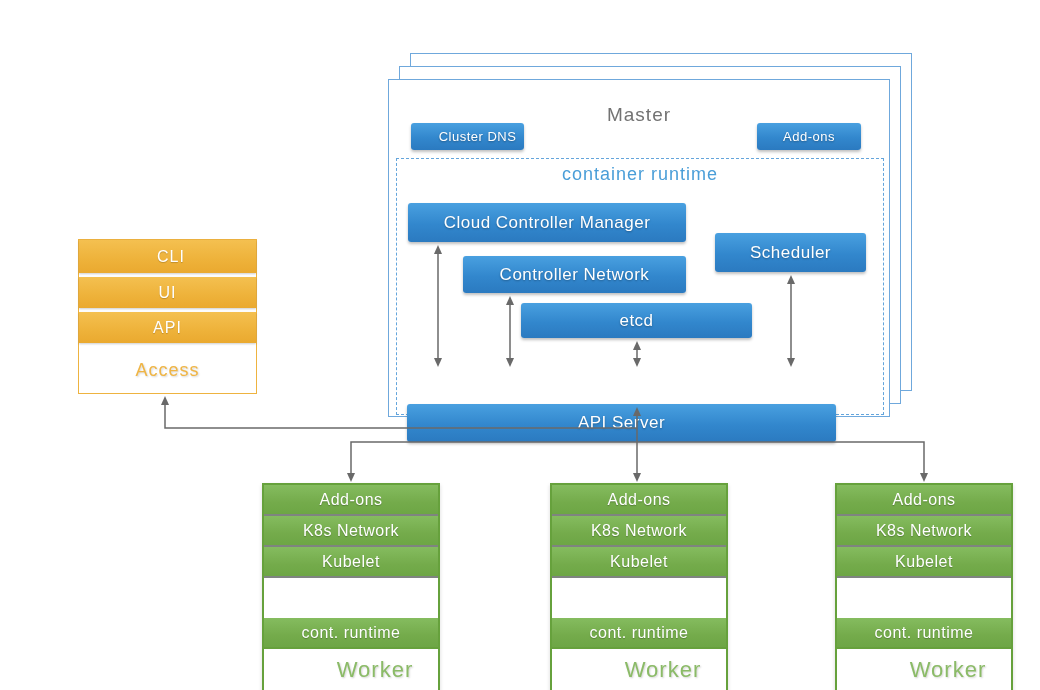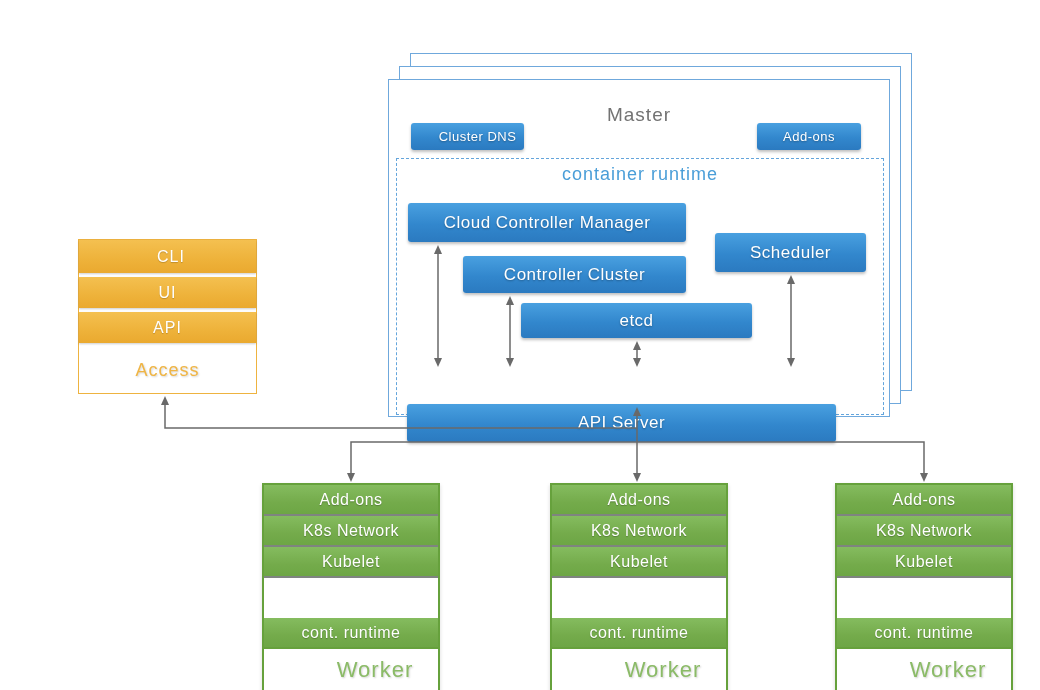--- a/index.html
+++ b/index.html
@@ -55,21 +55,21 @@
   <div class="layer mid"></div>
 
   <div class="master">
     <div class="master-title">Master</div>
     <div class="bluegrad bluebtn btn-dns">Cluster DNS</div>
     <div class="bluegrad bluebtn btn-addons">Add-ons</div>
 
     <div class="cr">
       <div class="cr-title">container runtime</div>
       <div class="bluegrad bluebox box-ccm">Cloud Controller Manager</div>
-      <div class="bluegrad bluebox box-cm">Controller Cluster</div>
+      <div class="bluegrad bluebox box-cm">Controller Network</div>
       <div class="bluegrad bluebox box-etcd">etcd</div>
       <div class="bluegrad bluebox box-sched">Scheduler</div>
       <div class="bluegrad bluebox box-api">API Server</div>
     </div>
   </div>
 
   <div class="access">
     <div class="access-row first">CLI</div>
     <div class="access-row">UI</div>
     <div class="access-row">API</div>

